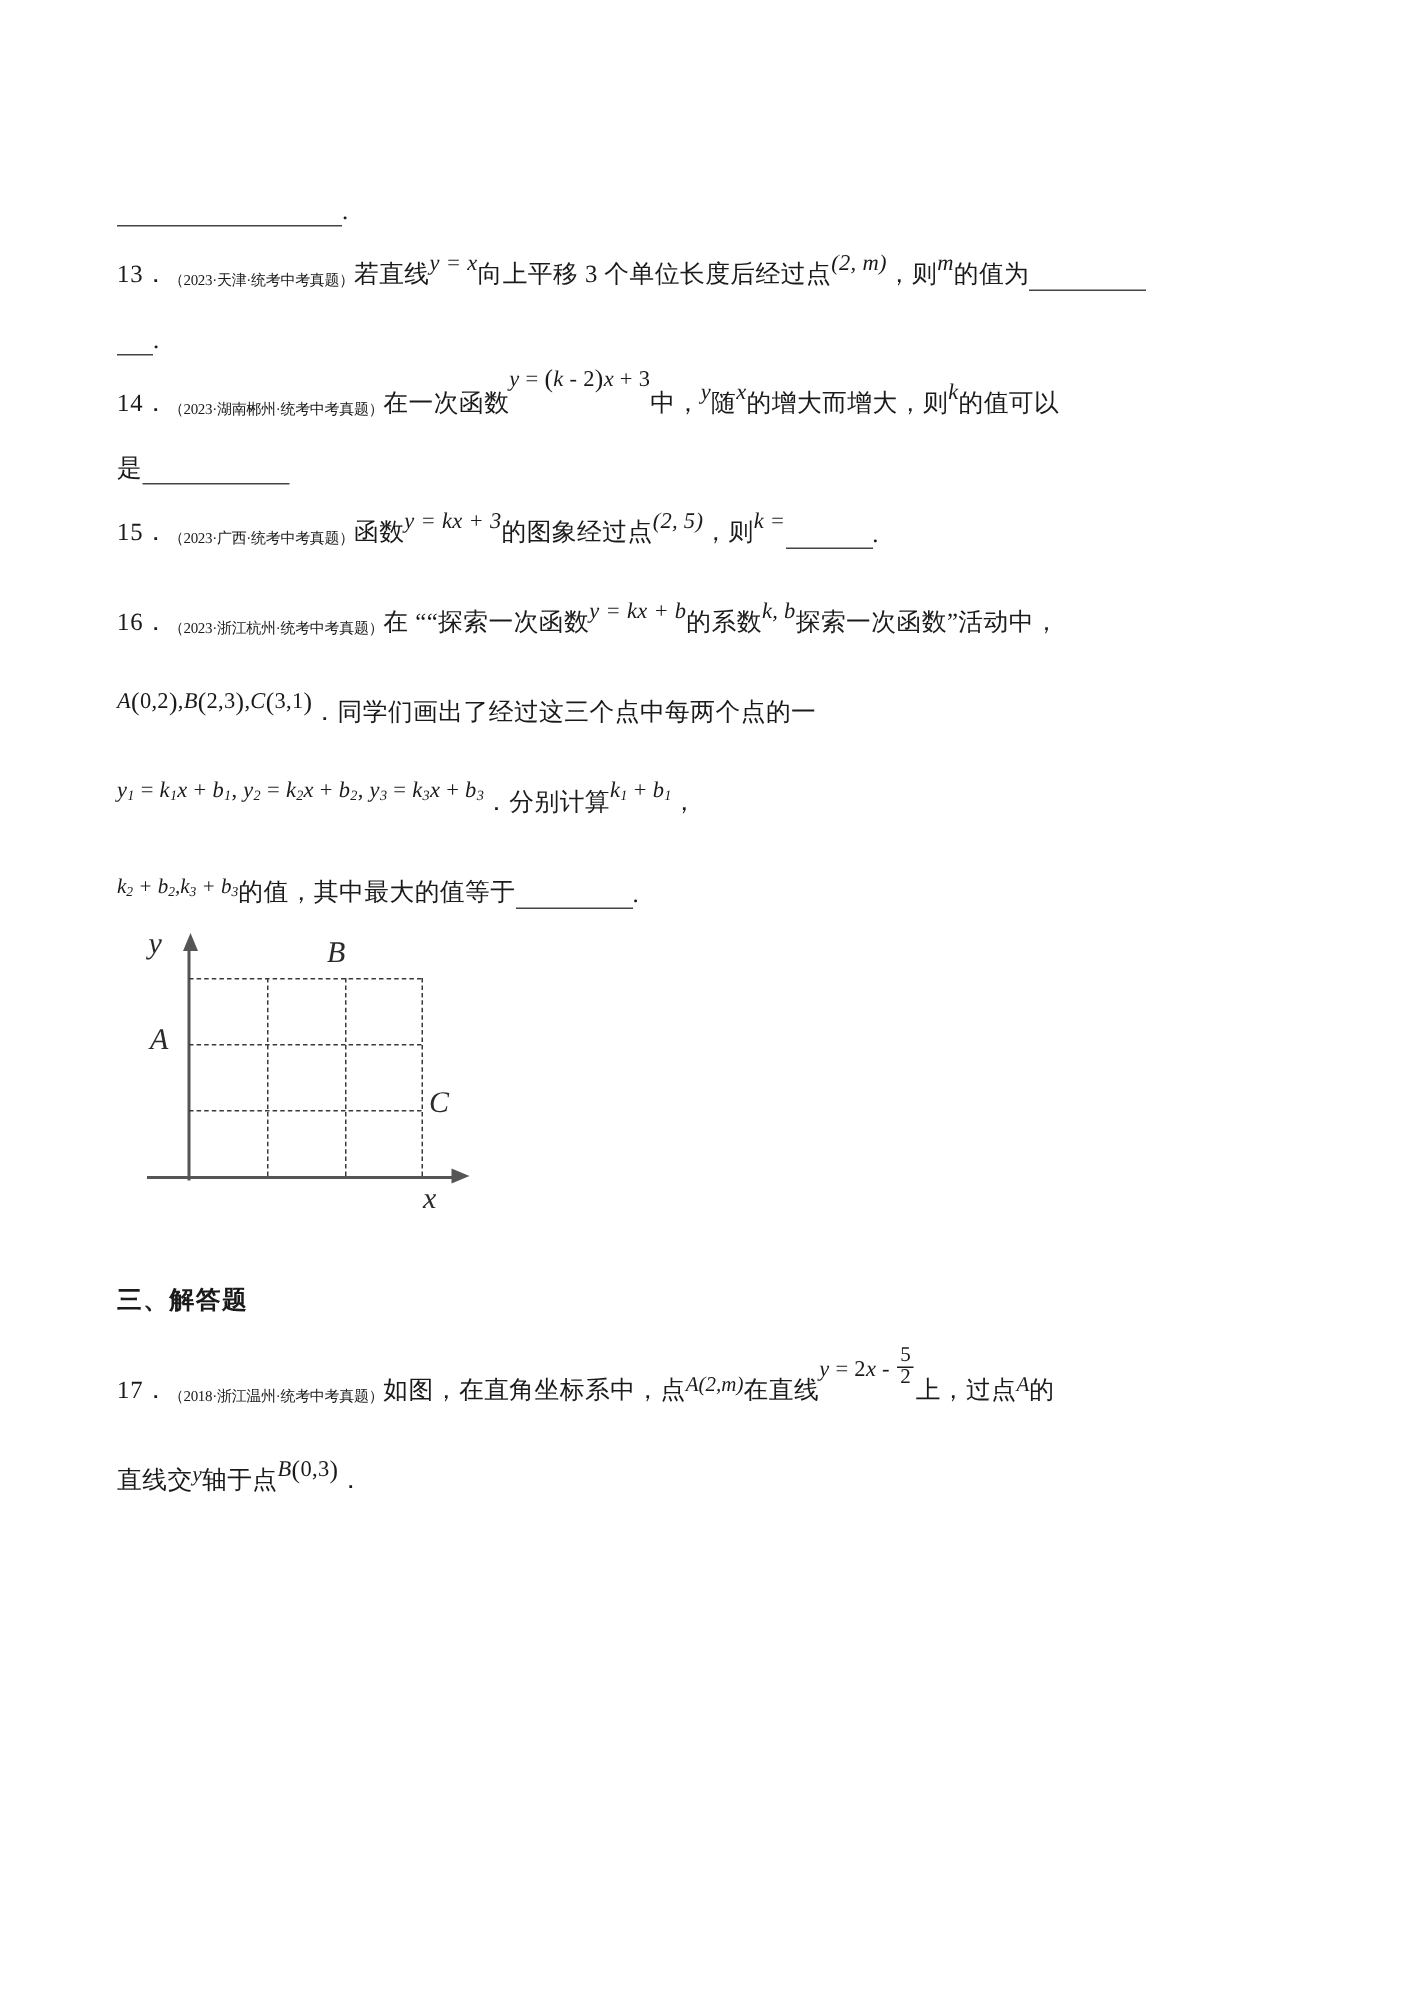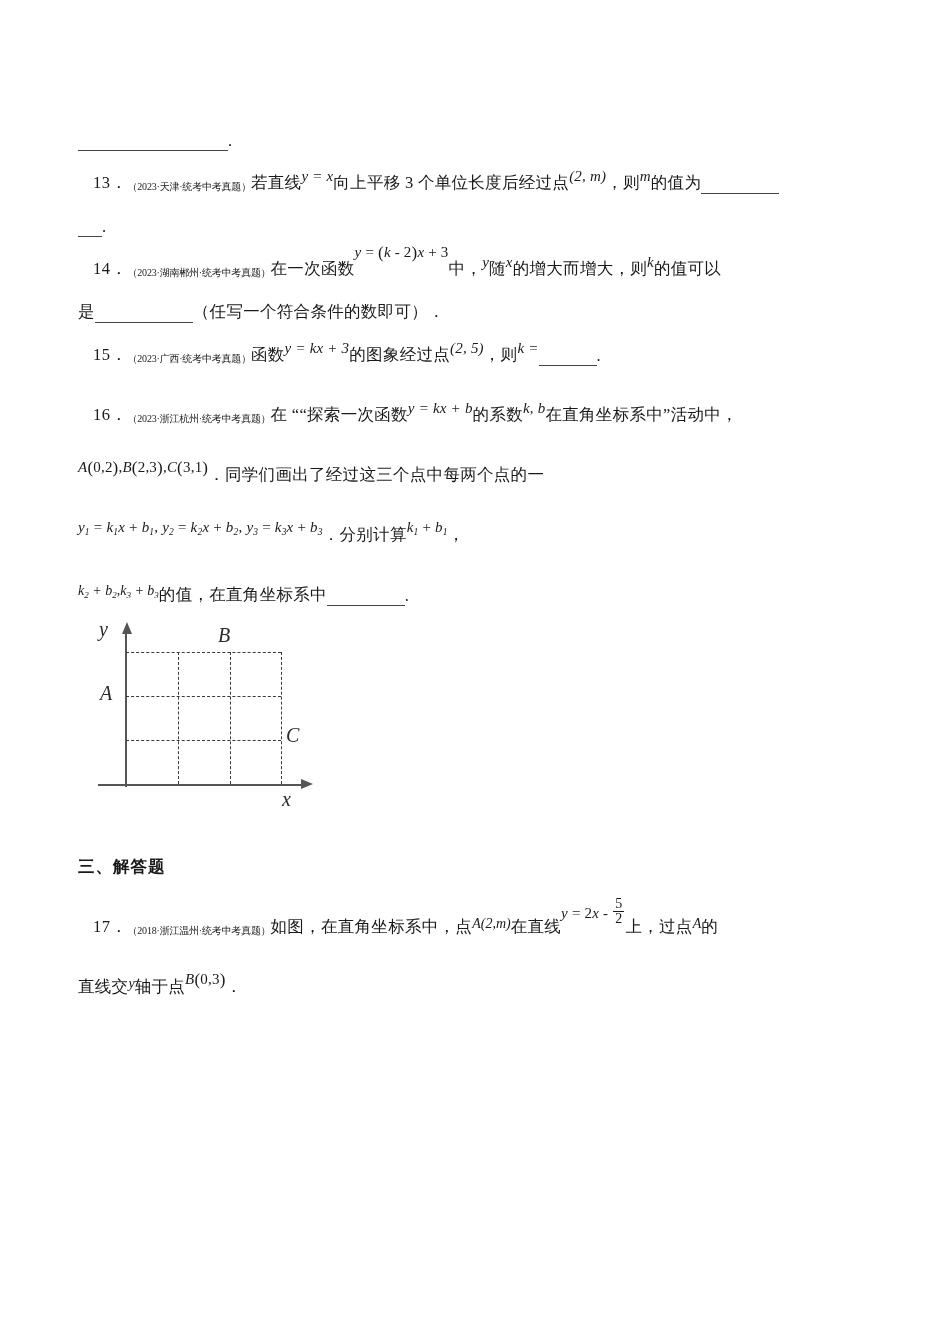--- a/index.html
+++ b/index.html
@@ -32,21 +32,20 @@
     height: 43px;
     display: flex;
     align-items: flex-end;
     white-space: nowrap;
   }
   .row.tall { height: 60px; }
 
   .qnum {
     font-size: 16.5px;
     letter-spacing: 0.5px;
-    margin-left: 15px;
   }
   .src {
     font-size: 10px;
     letter-spacing: -0.2px;
   }
   .cn {
     font-size: 16.5px;
     letter-spacing: 0.3px;
   }
 
@@ -203,21 +202,20 @@
       <span class="math">y</span>
       <span class="cn">随</span>
       <span class="math">x</span>
       <span class="cn">的增大而增大，则</span>
       <span class="math">k</span>
       <span class="cn">的值可以</span>
     </div>
     <div class="row">
       <span class="cn">是</span>
         <span class="blank b-lg"></span>
-        <span class="cn">（任写一个符合条件的数即可）．</span>
     </div>
 
     <div class="row">
       <span class="qnum">15．</span>
       <span class="src">（2023·广西·统考中考真题）</span>
       <span class="cn">函数</span>
       <span class="math">y = kx + 3</span>
       <span class="cn">的图象经过点</span>
       <span class="math">(2, 5)</span>
       <span class="cn">，则</span>
@@ -227,35 +225,35 @@
     </div>
 
     <div class="row tall">
       <span class="qnum">16．</span>
       <span class="src">（2023·浙江杭州·统考中考真题）</span>
       <span class="cn">在 “</span>
       <span class="cn">“探索一次函数</span>
       <span class="math">y = kx + b</span>
       <span class="cn">的系数</span>
       <span class="math">k, b</span>
-      <span class="cn">在直角坐标系中”活动中，</span>
+      <span class="cn">探索一次函数”活动中，</span>
     </div>
     <div class="row tall">
       <span class="math"><i>A</i><span class="paren">(</span><span class="num">0</span><span class="op">,</span><span class="num">2</span><span class="paren">)</span><span class="op">,</span><i>B</i><span class="paren">(</span><span class="num">2</span><span class="op">,</span><span class="num">3</span><span class="paren">)</span><span class="op">,</span><i>C</i><span class="paren">(</span><span class="num">3</span><span class="op">,</span><span class="num">1</span><span class="paren">)</span></span>
       <span class="cn">．同学们画出了经过这三个点中每两个点的一</span>
     </div>
     <div class="row tall">
       <span class="math"><i>y</i><sub>1</sub> <span class="op">=</span> <i>k</i><sub>1</sub><i>x</i> <span class="op">+</span> <i>b</i><sub>1</sub><span class="op">,</span> <i>y</i><sub>2</sub> <span class="op">=</span> <i>k</i><sub>2</sub><i>x</i> <span class="op">+</span> <i>b</i><sub>2</sub><span class="op">,</span> <i>y</i><sub>3</sub> <span class="op">=</span> <i>k</i><sub>3</sub><i>x</i> <span class="op">+</span> <i>b</i><sub>3</sub></span>
       <span class="cn">．分别计算</span>
       <span class="math"><i>k</i><sub>1</sub> <span class="op">+</span> <i>b</i><sub>1</sub></span>
       <span class="cn">，</span>
     </div>
     <div class="row tall">
       <span class="mathsm"><i>k</i><sub>2</sub> <span class="op">+</span> <i>b</i><sub>2</sub><span class="op">,</span><i>k</i><sub>3</sub> <span class="op">+</span> <i>b</i><sub>3</sub></span>
-      <span class="cn">的值，在直角坐标系中</span>
+      <span class="cn">的值，其中最大的值等于</span>
         <span class="blank b-md"></span>
         <span class="cn">.</span>
     </div>
 
     <div class="figwrap">
 
       <div class="arrow-up" style="left:43.5px; top:10px;"></div>
       <div class="axis-v" style="left:47px; top:20px; height:155px;"></div>
       <div class="fig-label" style="left:21px; top:6px;">y</div>
 

